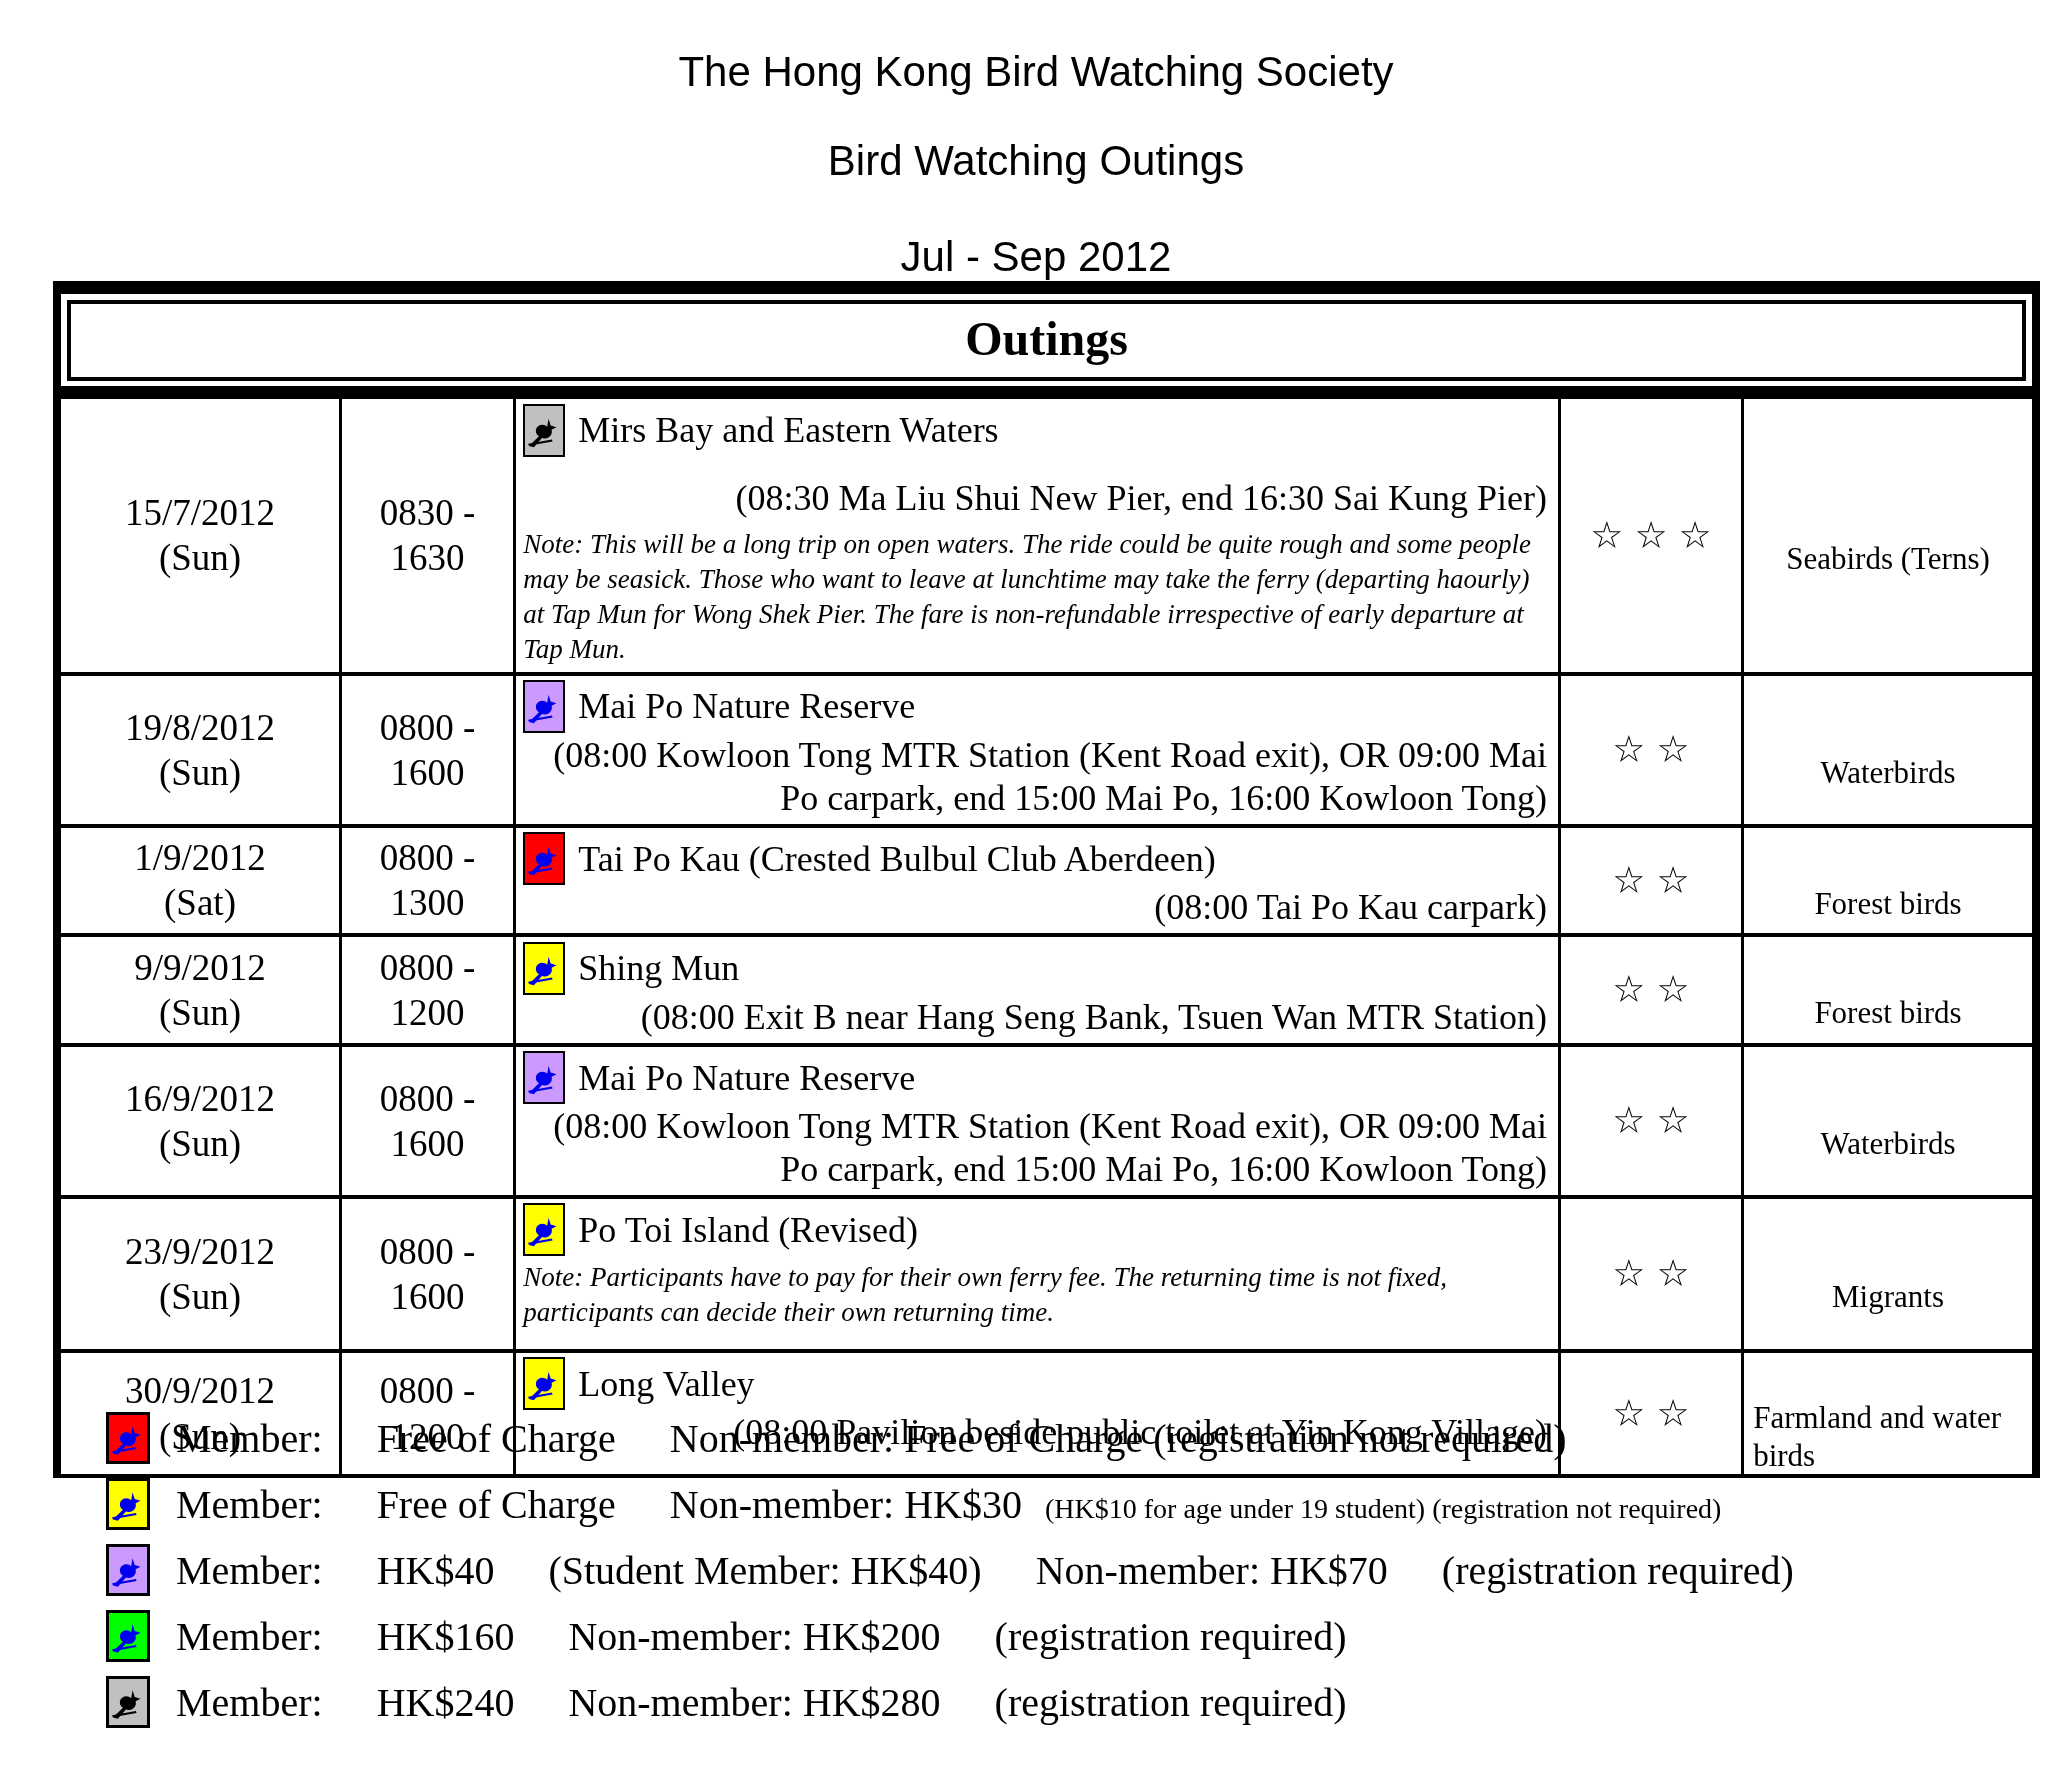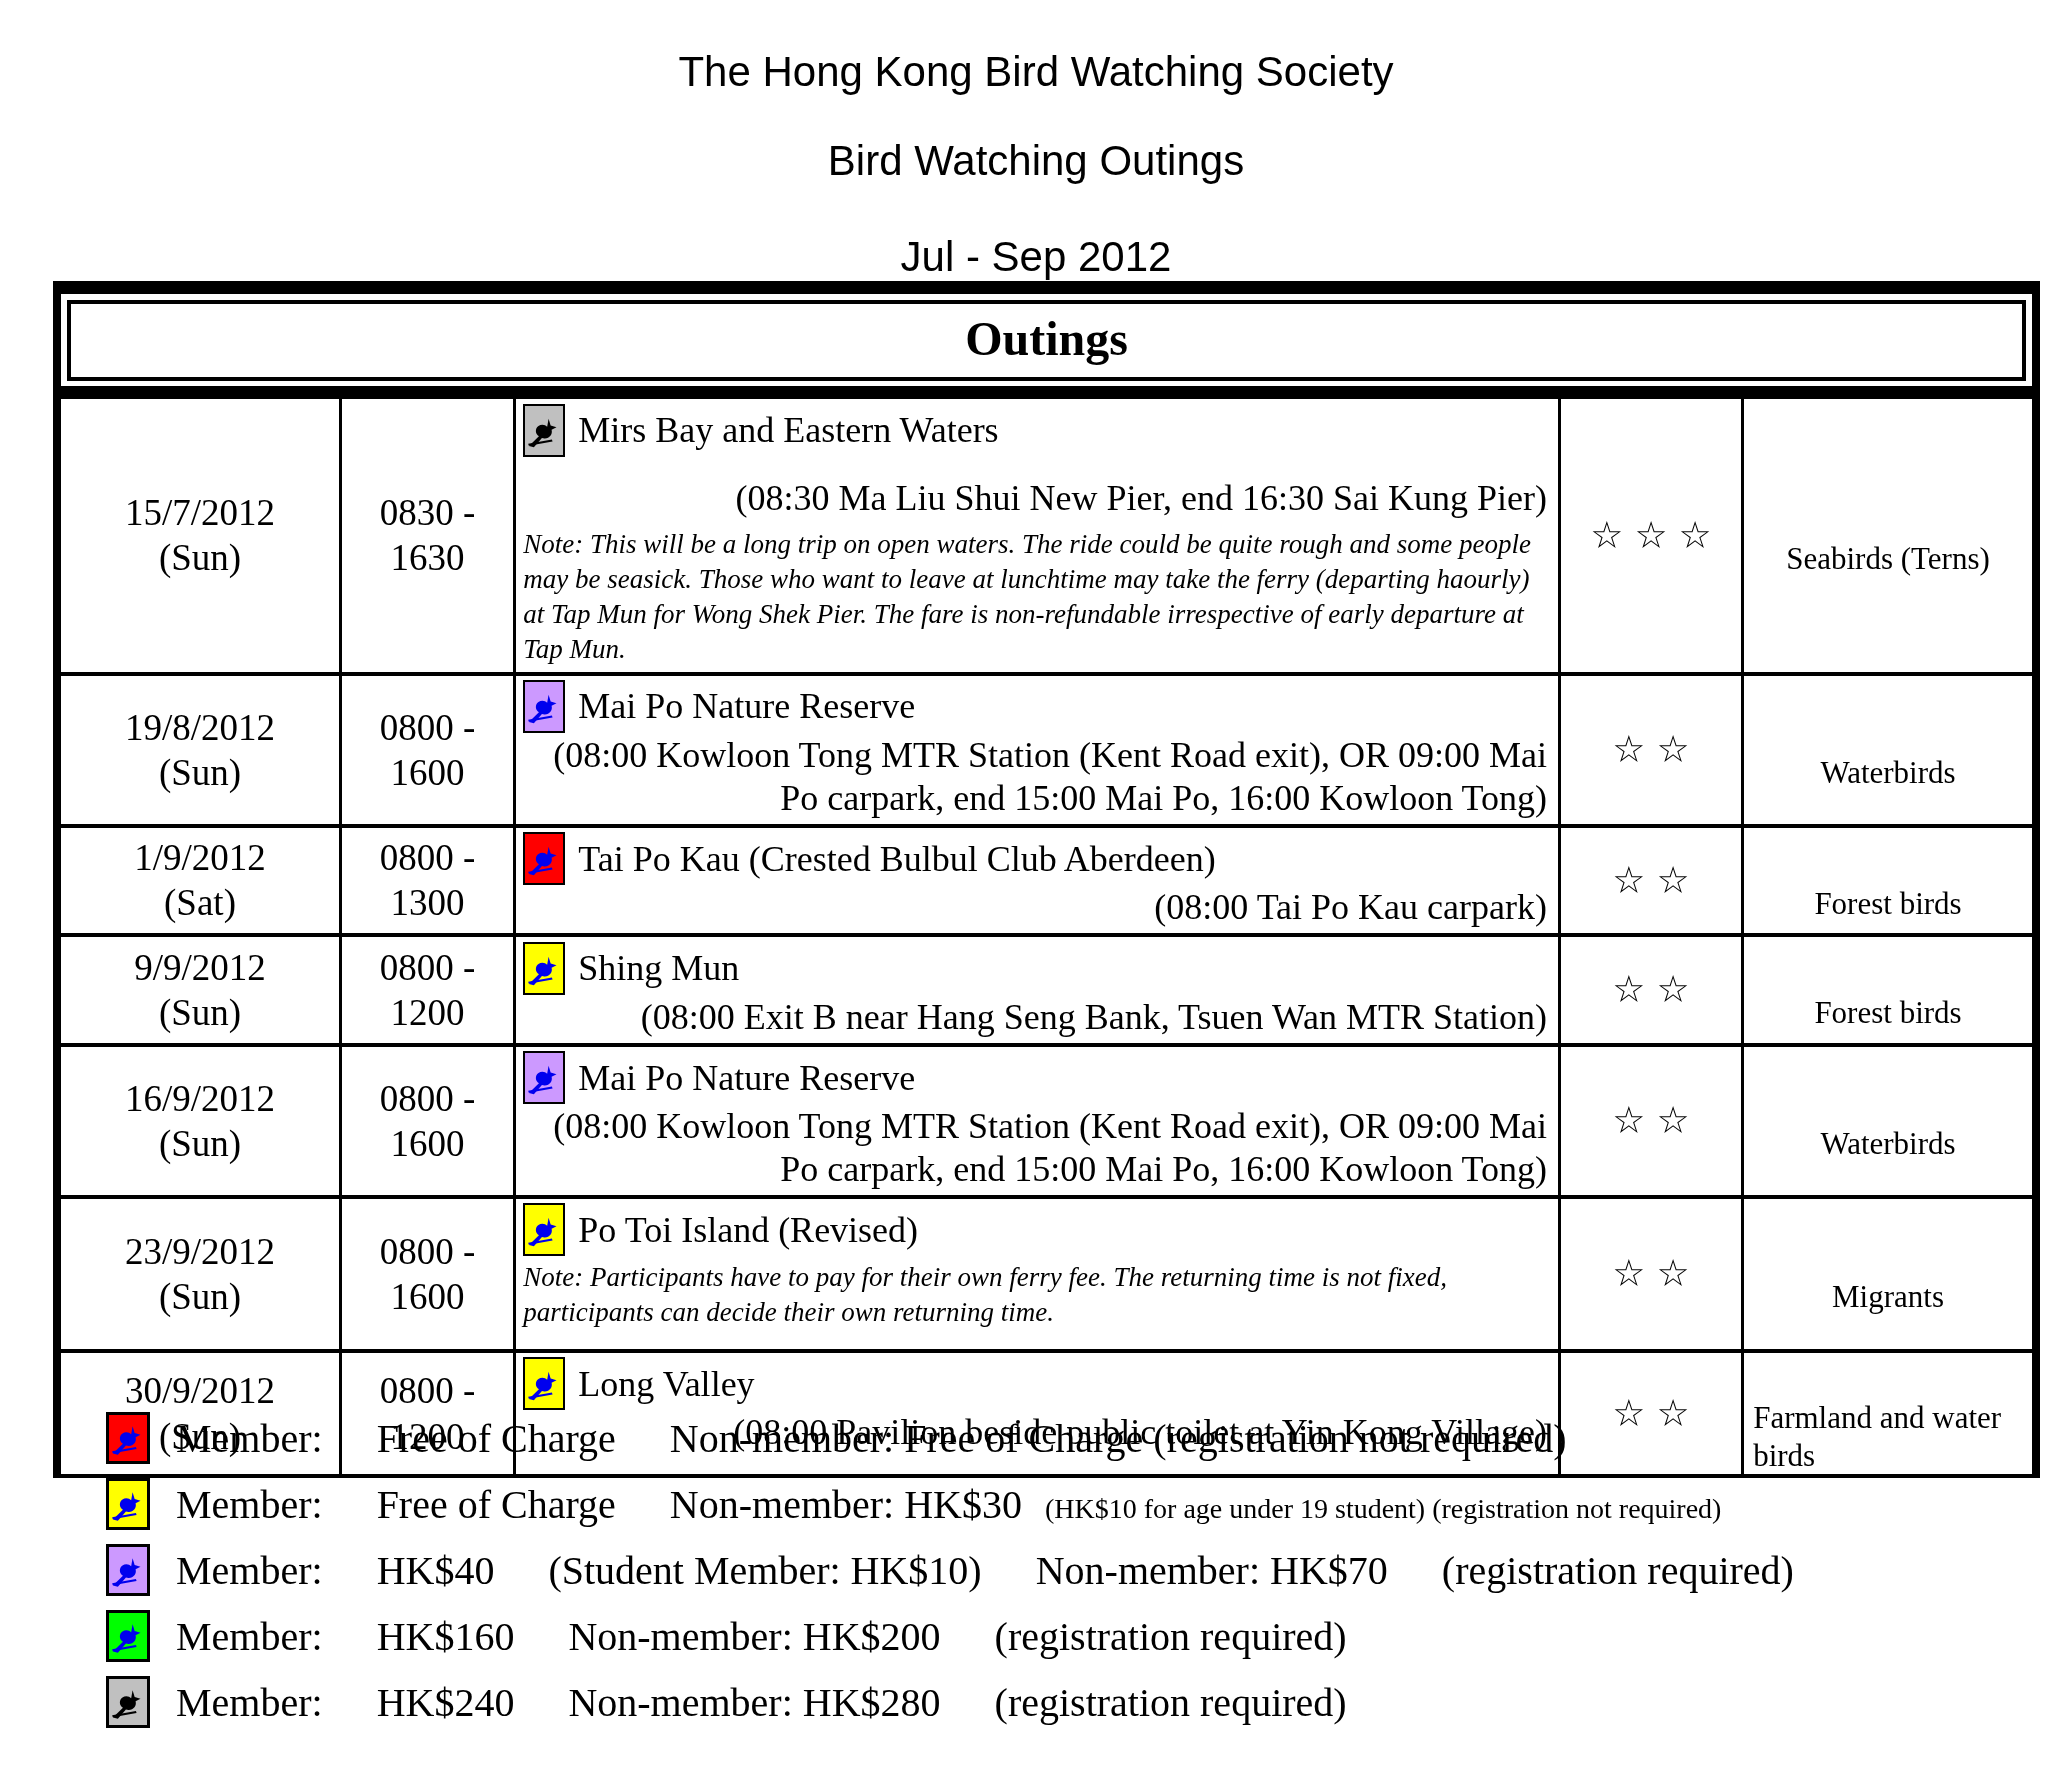--- a/index.html
+++ b/index.html
@@ -337,21 +337,21 @@
 
   <div class="legend-row">
     <span class="bird-icon" style="background-color: rgb(204, 153, 255); color: rgb(0, 0, 238);">
       <svg viewBox="0 0 24 24" fill="currentColor">
           <use href="#bird-glyph"></use>
         </svg>
     </span>
     <span class="legend-text">
       <span class="seg">Member:</span>
       <span class="seg">HK$40</span>
-      <span class="seg">(Student Member: HK$10)</span>
+      <span class="seg">(Student Member: HK$40)</span>
       <span class="seg">Non-member: HK$70</span>
       <span class="seg">(registration required)</span>
     </span>
   </div>
 
   <div class="legend-row">
     <span class="bird-icon" style="background-color: rgb(0, 255, 0); color: rgb(0, 0, 238);">
       <svg viewBox="0 0 24 24" fill="currentColor">
           <use href="#bird-glyph"></use>
         </svg>

